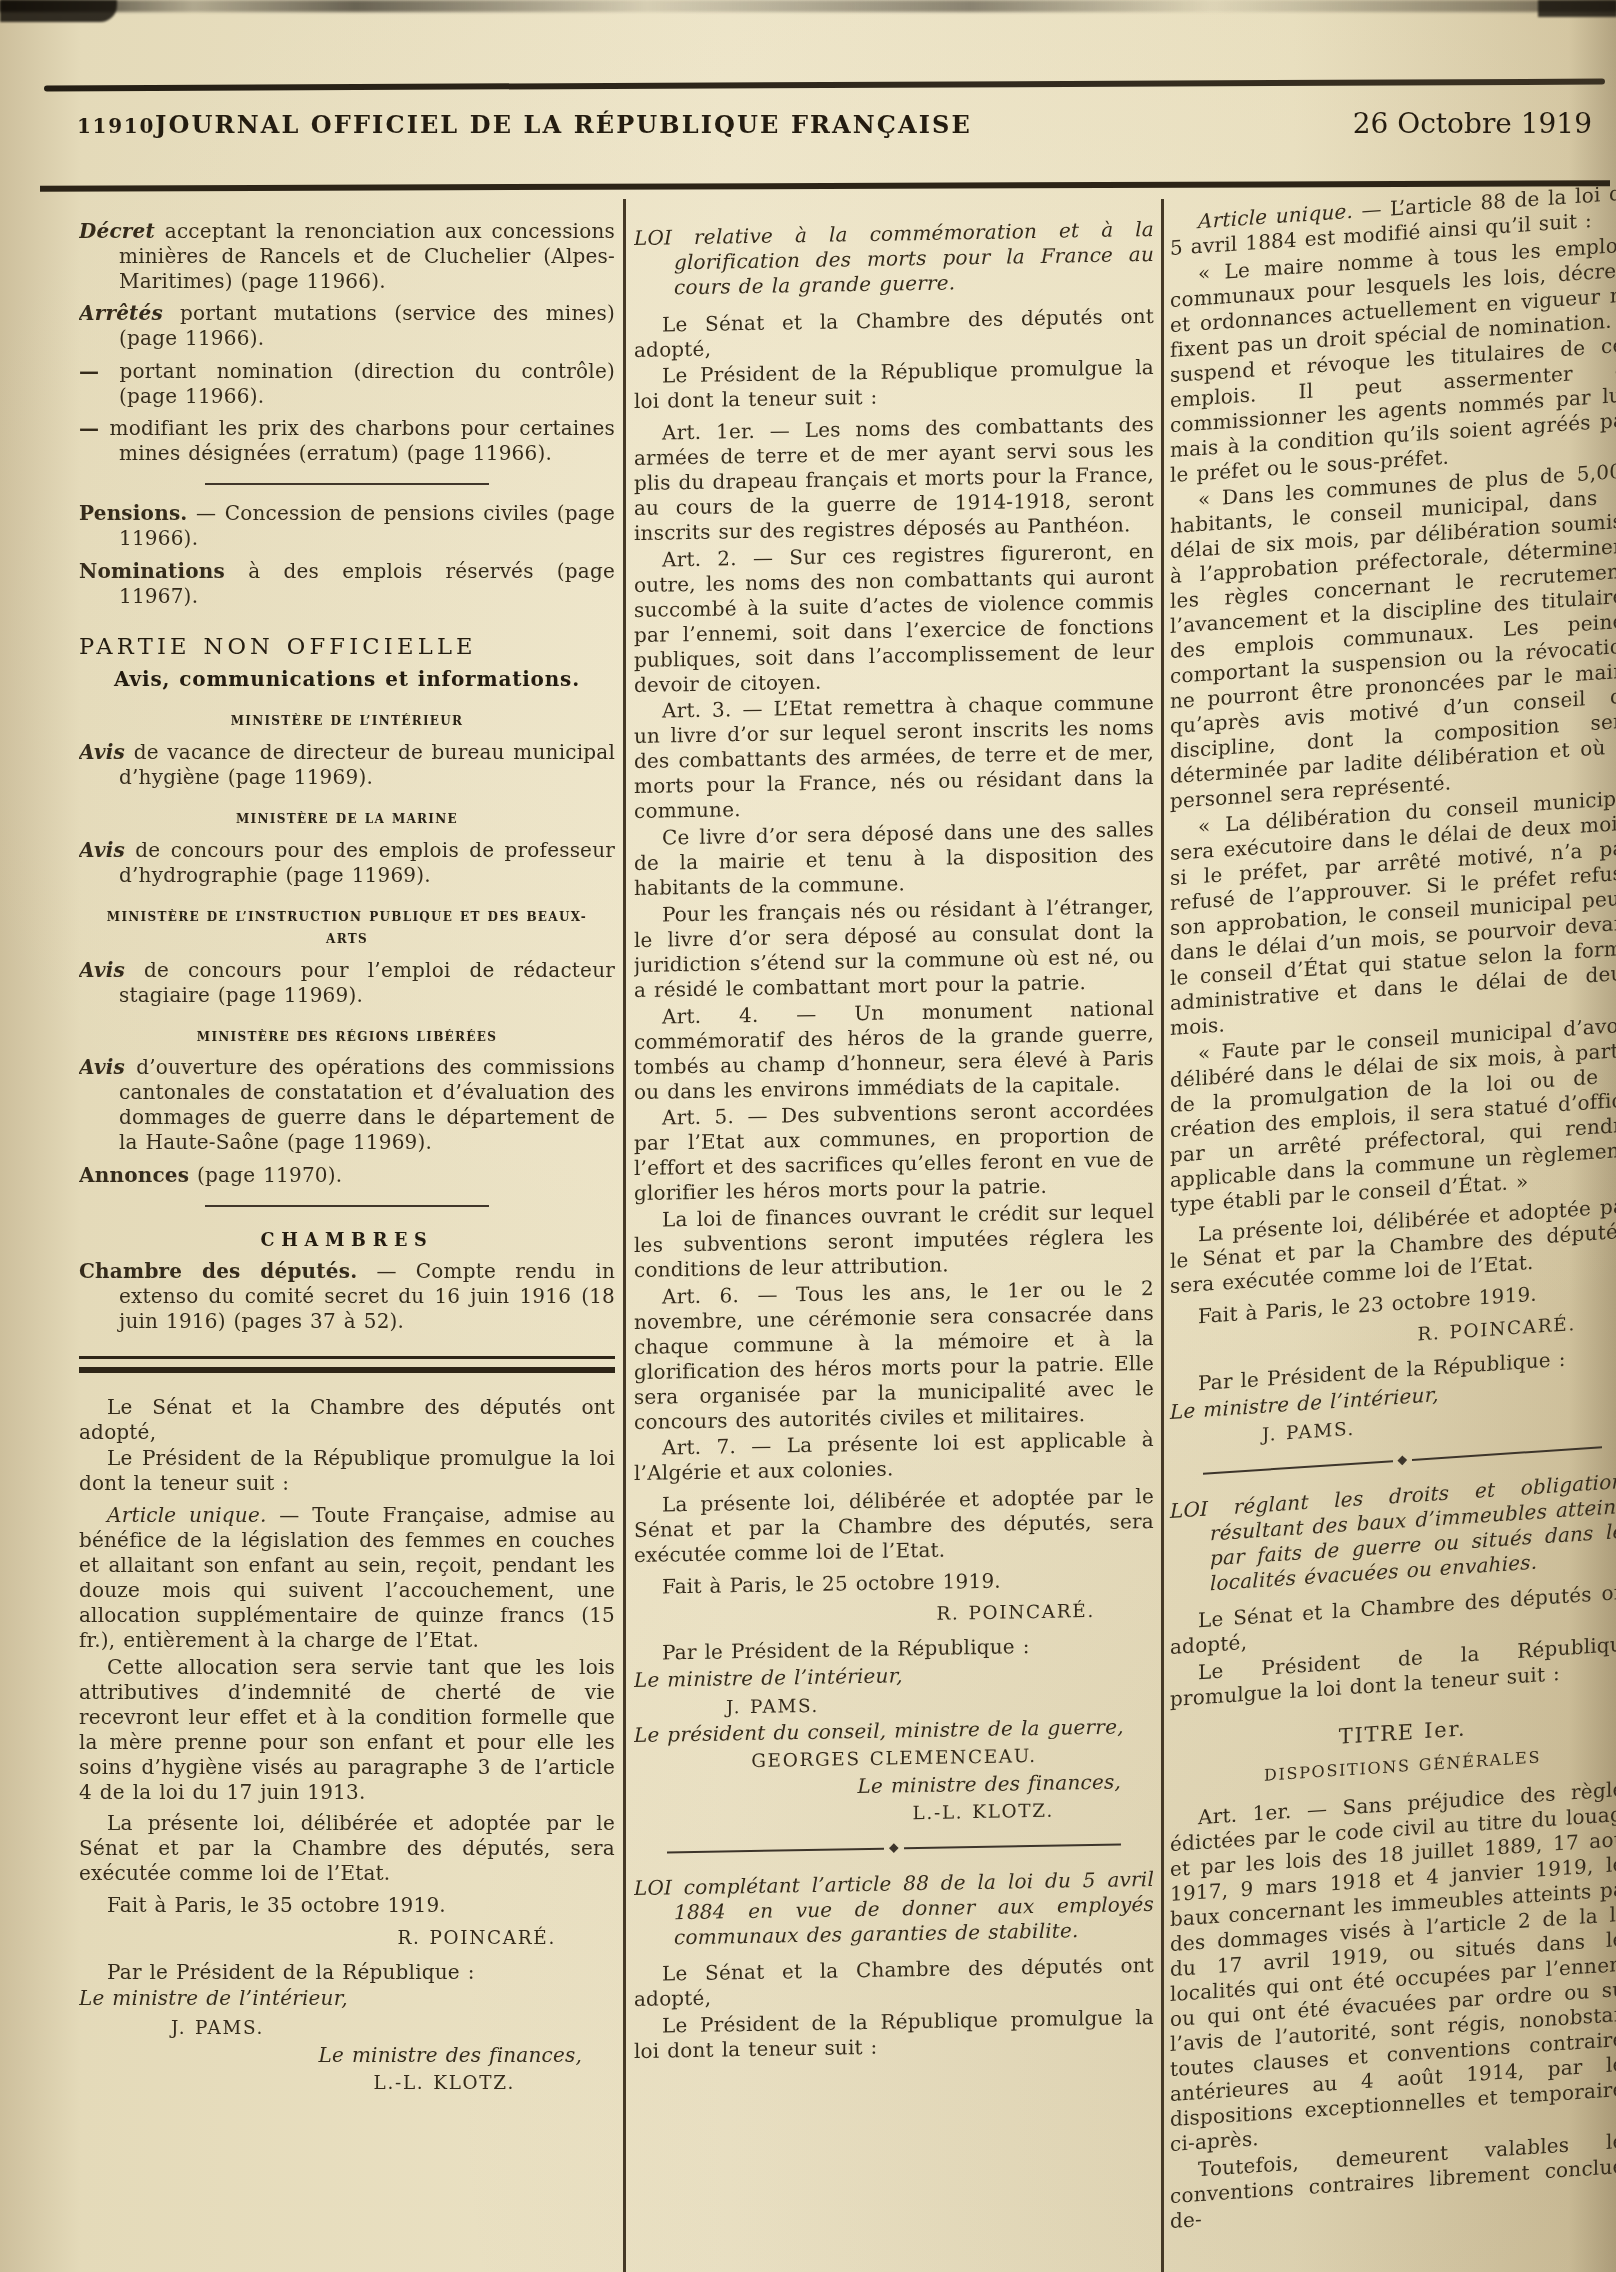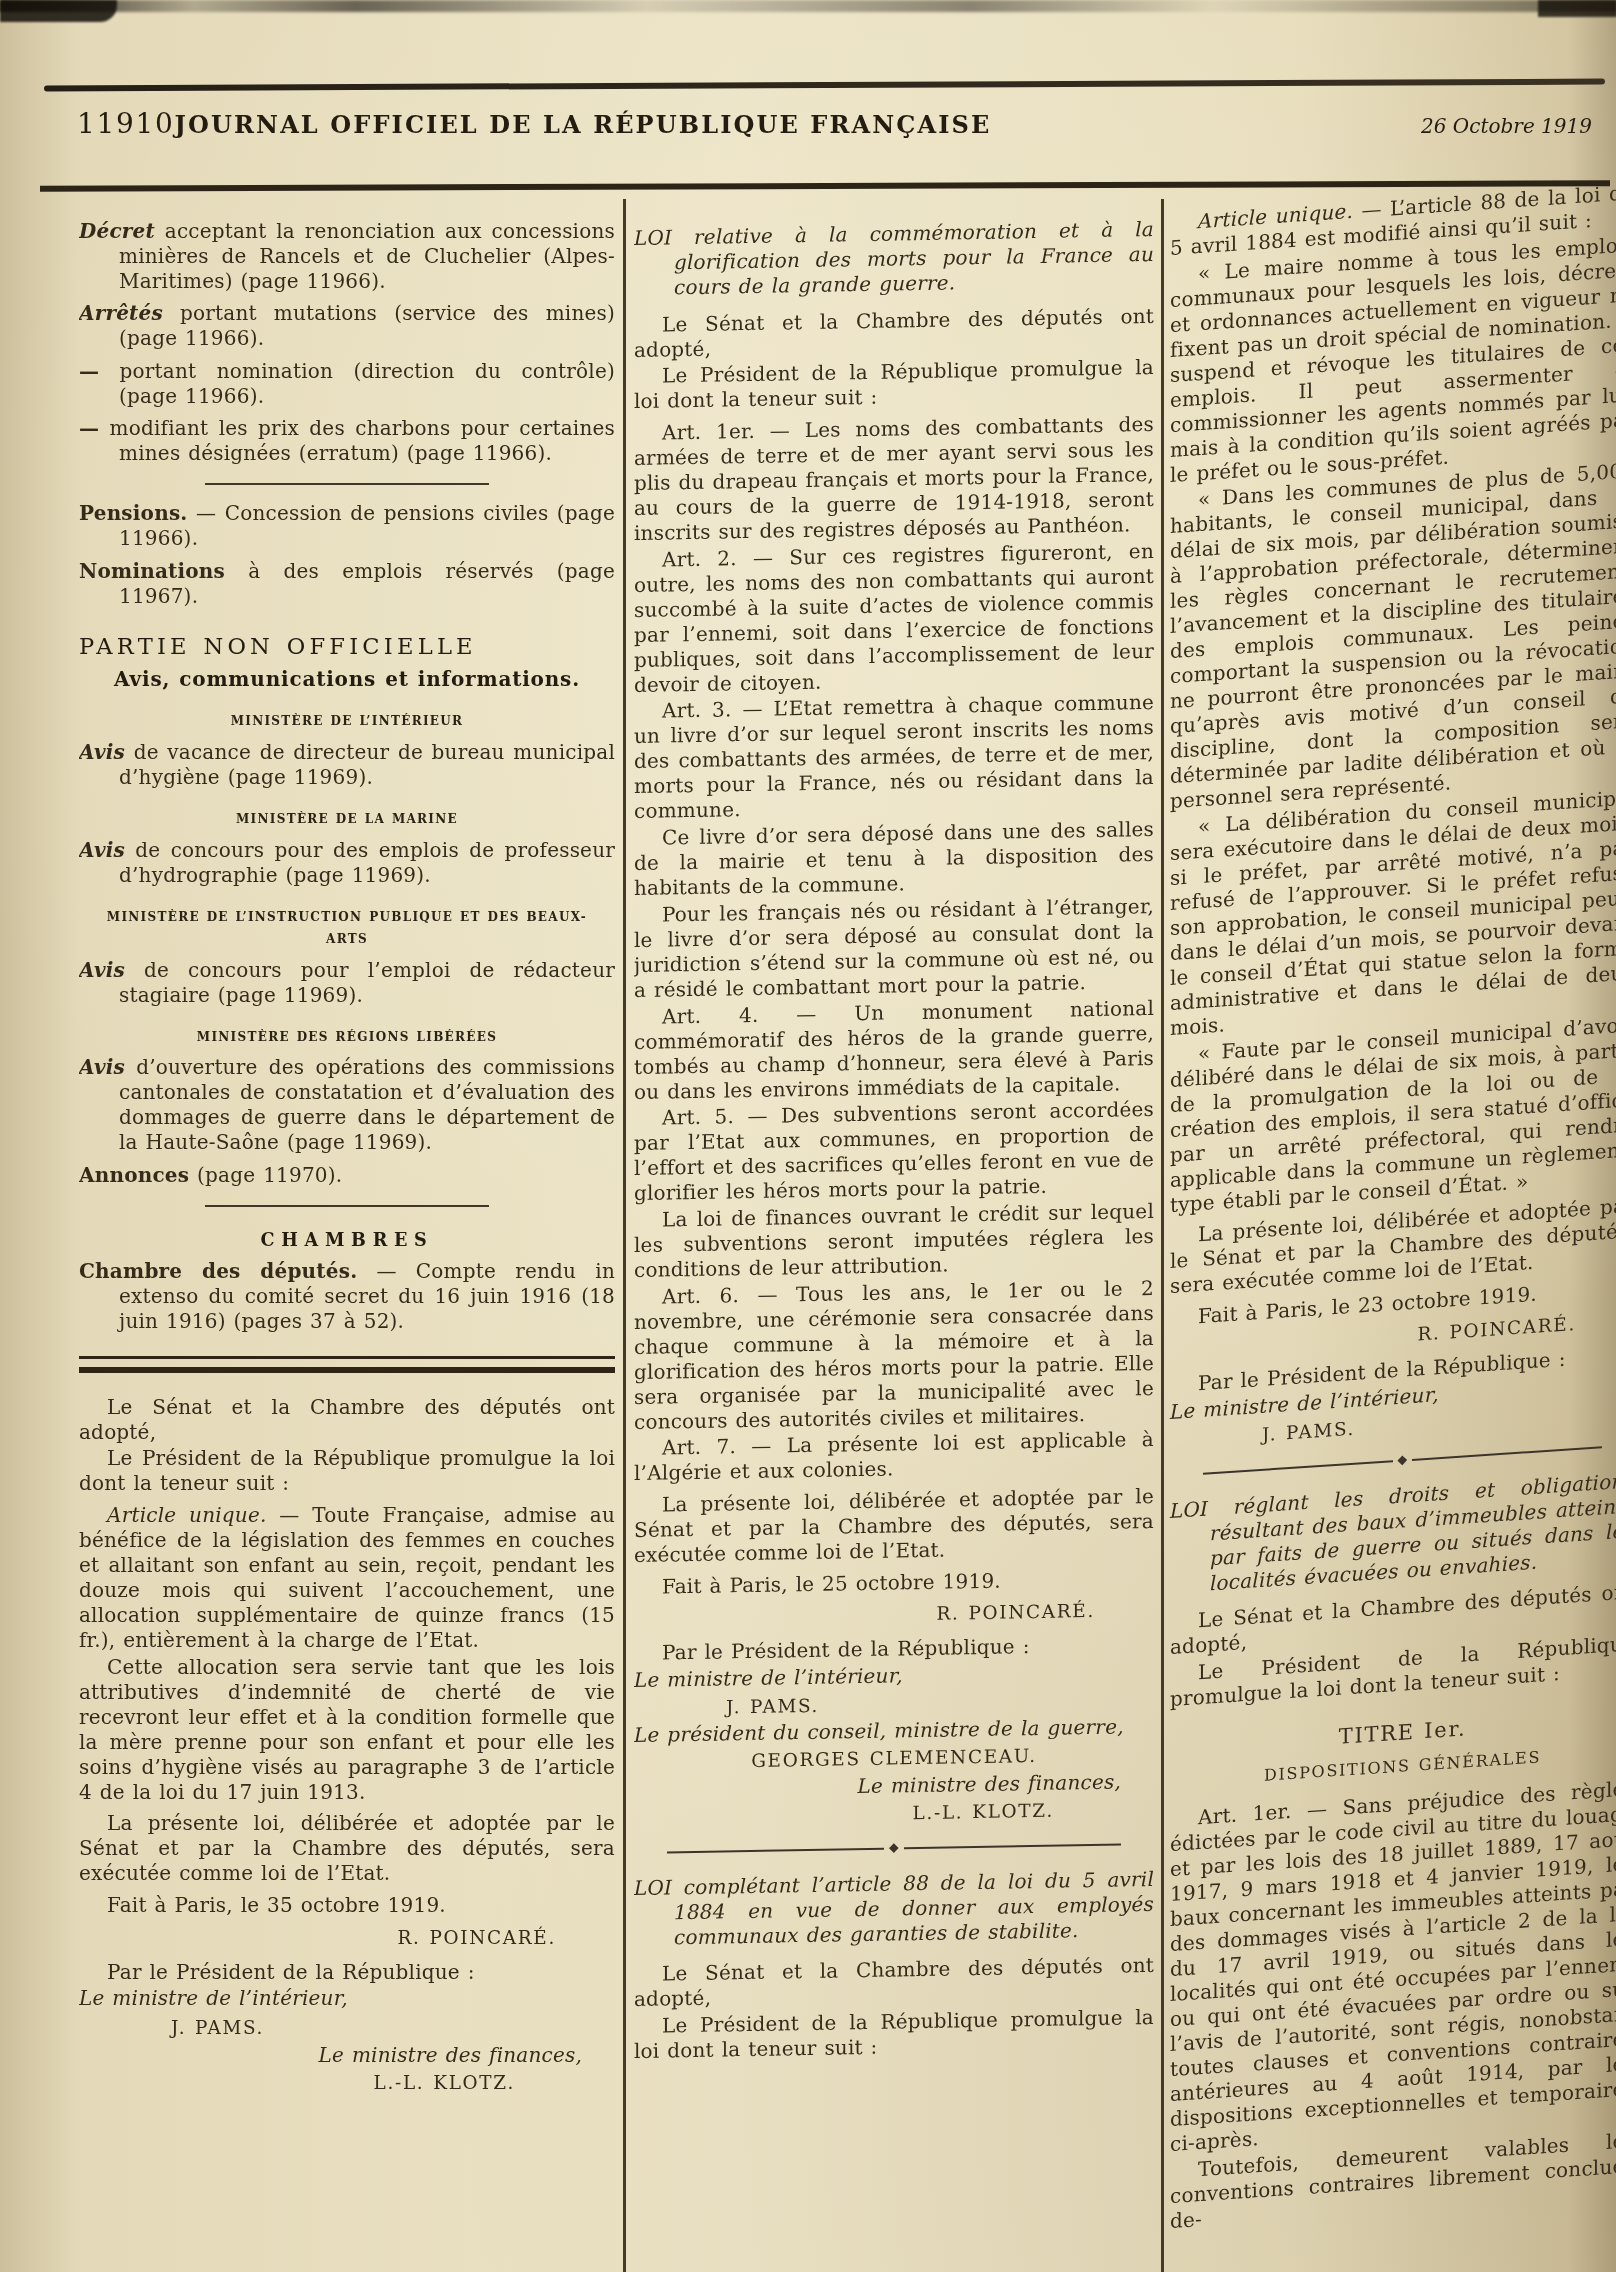--- a/index.html
+++ b/index.html
@@ -9,23 +9,23 @@
       radial-gradient(90% 55% at 58% 28%, rgba(252,247,230,.28), rgba(0,0,0,0) 70%),
       radial-gradient(120% 80% at 100% 92%, rgba(140,120,85,.18), rgba(0,0,0,0) 60%),
       linear-gradient(90deg,#cdbf9c 0%,#e4dab9 5%,#ece3c6 45%,#e7ddbc 80%,#d3c5a0 97%,#b0a17e 100%),#e7ddbc;}
   .top-shadow{position:absolute;left:0;top:0;right:0;height:11.7px;filter:blur(1.7px);
     background:linear-gradient(90deg,rgba(20,16,10,.95) 0%,rgba(20,16,10,.25) 12%,rgba(20,16,10,.6) 22%,rgba(20,16,10,.1) 40%,rgba(20,16,10,.45) 60%,rgba(20,16,10,.05) 75%,rgba(20,16,10,.55) 100%);}
   .blob-tl{position:absolute;left:0;top:0;width:117px;height:22px;background:#14100a;border-radius:0 0 16.7px 0;opacity:.85;filter:blur(0.8px);}
   .blob-tr{position:absolute;right:0;top:0;width:79px;height:16.7px;background:#14100a;opacity:.8;filter:blur(1.3px);}
   .mast-rule-top{position:absolute;left:44px;right:11.7px;top:82px;height:5.9px;background:linear-gradient(90deg,#241e14,#3a3123);transform:rotate(-.25deg);border-radius:3.3px;}
   .mast-rule-bottom{position:absolute;left:40px;right:6.7px;top:183px;height:5.9px;background:#2c2417;transform:rotate(-.2deg);}
   .masthead{position:absolute;left:77px;right:25px;top:107px;display:flex;align-items:baseline;}
-  .pagenum{font-size:28px;font-weight:normal;letter-spacing:1.7px;color:#241c10;}
+  .pagenum{font-size:20px;font-weight:bold;letter-spacing:1.7px;color:#241c10;}
   .mast-title{flex:1;text-align:left;font-size:24px;font-weight:bold;letter-spacing:2.1px;color:#241c10;}
-  .mast-date{font-size:20px;color:#241c10;font-style:italic;}
+  .mast-date{font-size:28px;color:#241c10;}
   .vr{position:absolute;top:199px;bottom:0;width:2.5px;background:#453927;}
   .vr1{left:623px;}
   .vr2{left:1161px;}
   .col{position:absolute;top:211px;height:2062px;overflow:hidden;font-size:20px;line-height:25px;text-align:justify;word-spacing:1.3px;letter-spacing:0.2px;}
   .col1{left:79px;width:536px;}
   .col2{left:634px;width:520px;}
   .col3{left:1170px;width:465px;overflow:visible;}
   .tilt2{transform:skewY(-1deg);transform-origin:0 0;}
   .tilt3{transform:skewY(-3.8deg);transform-origin:0 0;}
   p{margin:0;}

